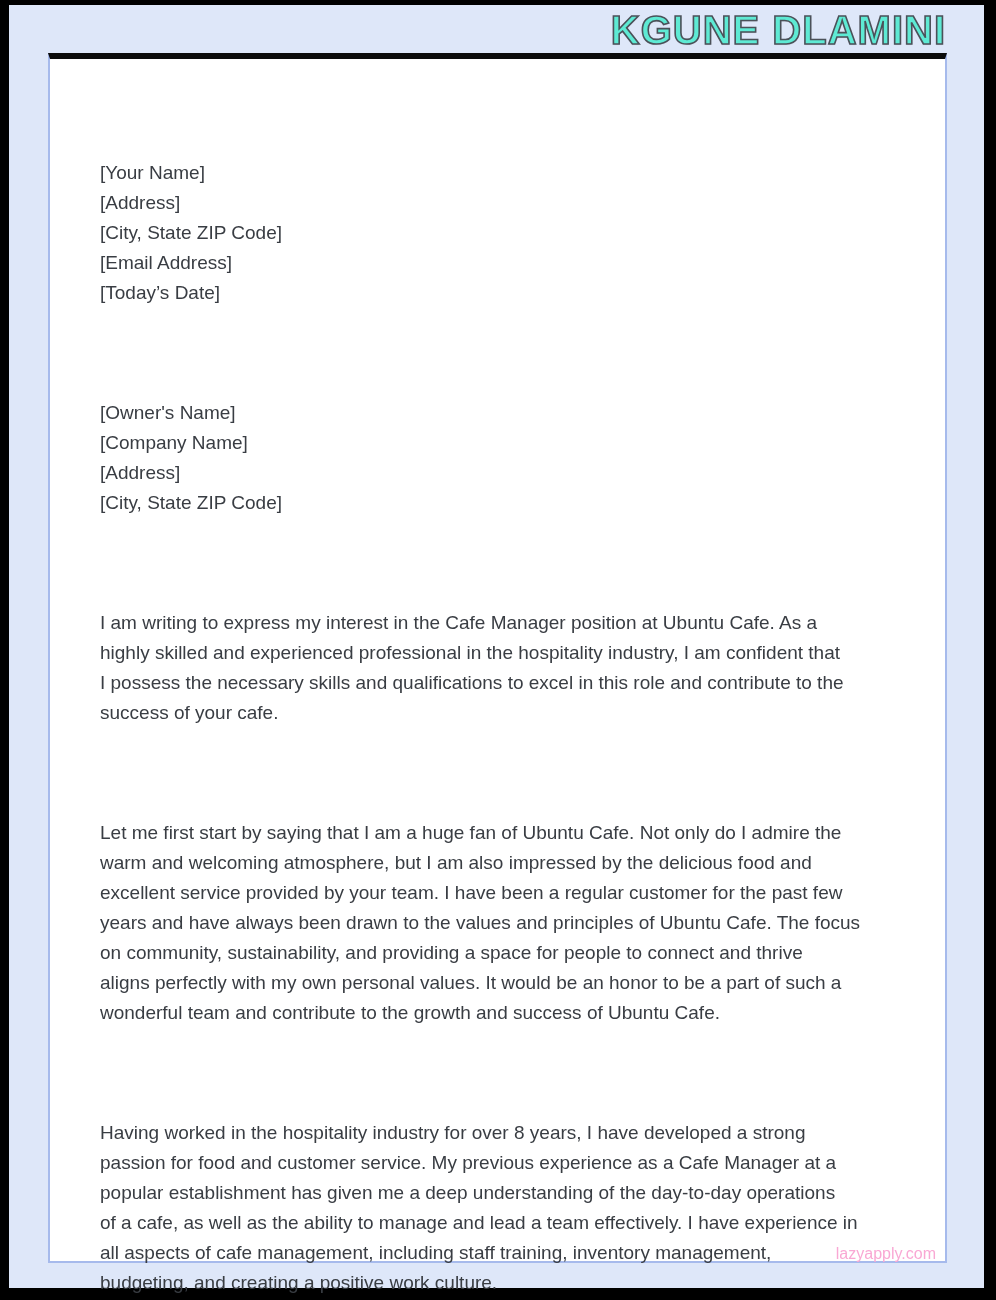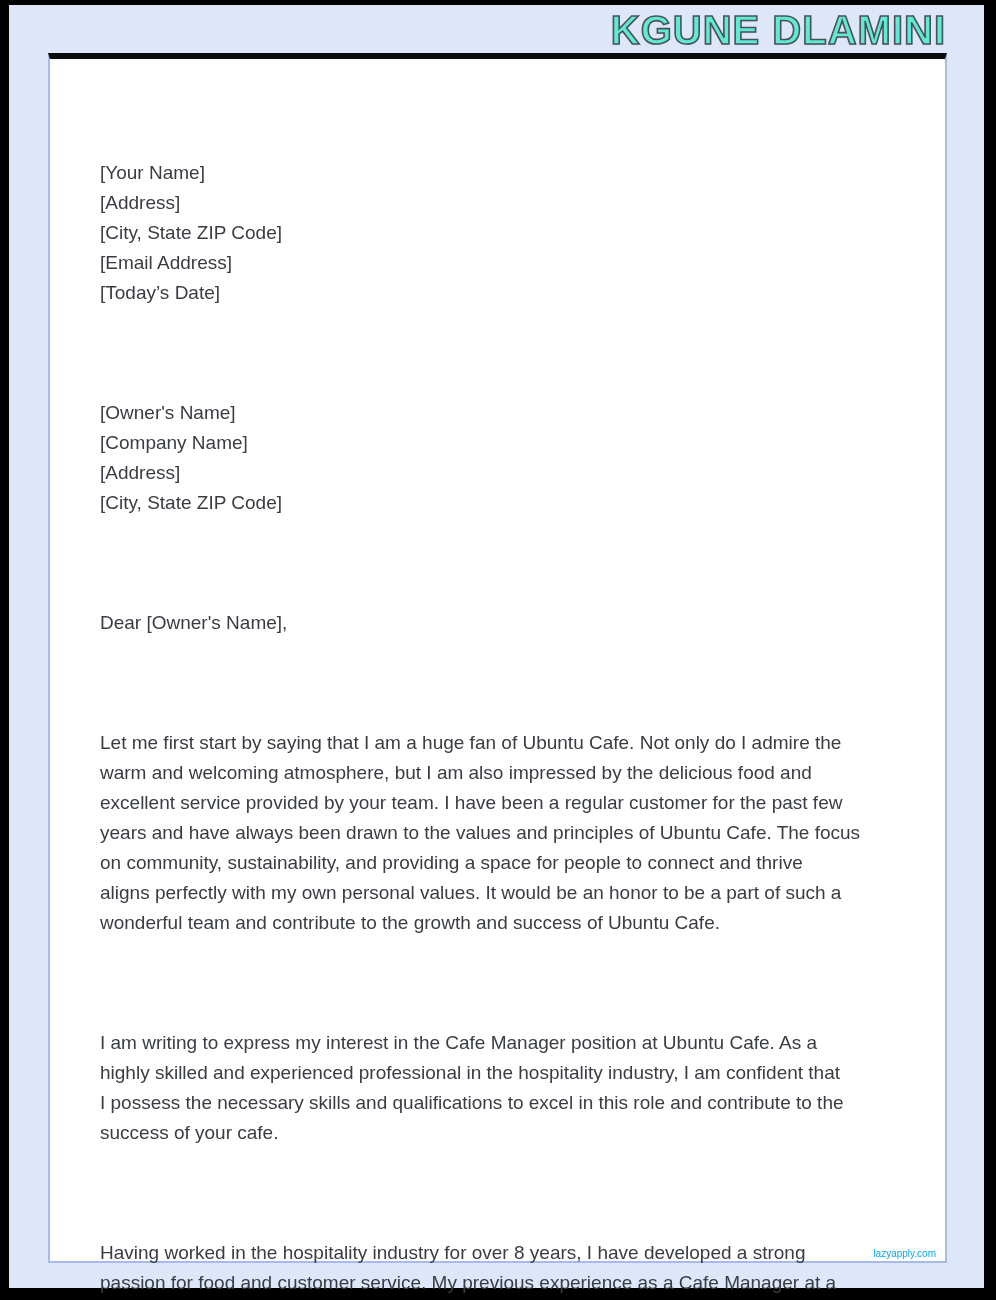--- a/index.html
+++ b/index.html
@@ -59,23 +59,23 @@
     white-space: pre;
   }
   .letter p {
     margin: 0 0 30px 0;
     white-space: pre;
   }
   .watermark {
     position: absolute;
     top: 1245px;
     right: 60px;
-    font-size: 10px;
+    font-size: 16px;
     line-height: 18px;
-    color: #0ea5e9;
+    color: #f9a8d4;
   }
 </style>
 </head>
 <body>
 
 <div class="margin-area"></div>
 
 <div class="brand">KGUNE DLAMINI</div>
 
 <div class="paper"></div>
@@ -83,32 +83,31 @@
 <div class="letter">
   <p>[Your Name]
 [Address]
 [City, State ZIP Code]
 [Email Address]
 [Today’s Date]</p>
   <p>[Owner's Name]
 [Company Name]
 [Address]
 [City, State ZIP Code]</p>
-  <p>Dear [Owner's Name],</p>
+  <p>I am writing to express my interest in the Cafe Manager position at Ubuntu Cafe. As a
+highly skilled and experienced professional in the hospitality industry, I am confident that
+I possess the necessary skills and qualifications to excel in this role and contribute to the
+success of your cafe.</p>
   <p>Let me first start by saying that I am a huge fan of Ubuntu Cafe. Not only do I admire the
 warm and welcoming atmosphere, but I am also impressed by the delicious food and
 excellent service provided by your team. I have been a regular customer for the past few
 years and have always been drawn to the values and principles of Ubuntu Cafe. The focus
 on community, sustainability, and providing a space for people to connect and thrive
 aligns perfectly with my own personal values. It would be an honor to be a part of such a
 wonderful team and contribute to the growth and success of Ubuntu Cafe.</p>
-  <p>I am writing to express my interest in the Cafe Manager position at Ubuntu Cafe. As a
-highly skilled and experienced professional in the hospitality industry, I am confident that
-I possess the necessary skills and qualifications to excel in this role and contribute to the
-success of your cafe.</p>
   <p>Having worked in the hospitality industry for over 8 years, I have developed a strong
 passion for food and customer service. My previous experience as a Cafe Manager at a
 popular establishment has given me a deep understanding of the day-to-day operations
 of a cafe, as well as the ability to manage and lead a team effectively. I have experience in
 all aspects of cafe management, including staff training, inventory management,
 budgeting, and creating a positive work culture.</p>
   
 </div>
 
 <div class="watermark">lazyapply.com</div>

